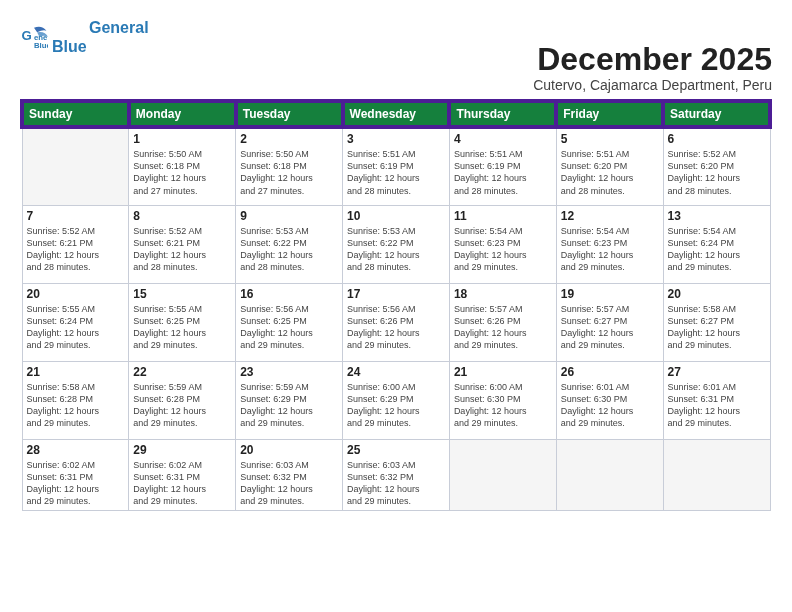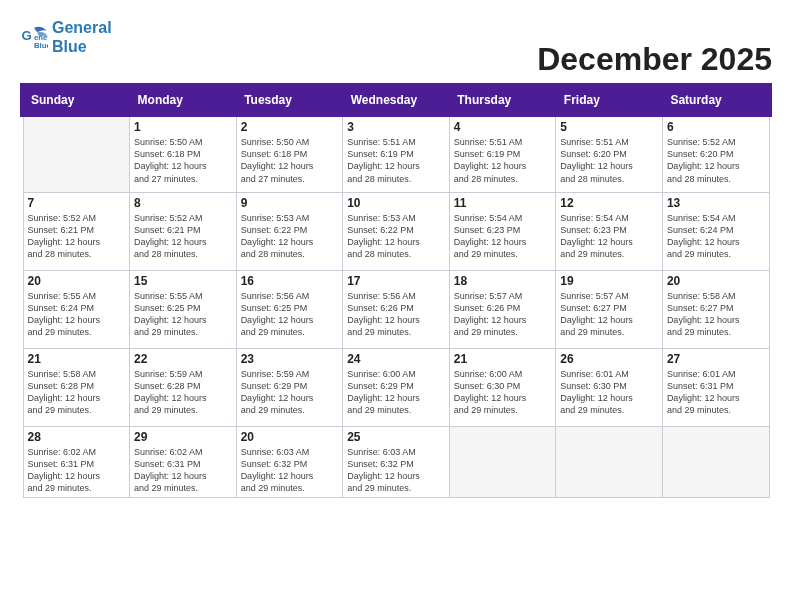--- a/index.html
+++ b/index.html
@@ -44,27 +44,27 @@
     .subtitle {
       font-size: 14px;
       color: #444;
     }
     .calendar {
       width: 100%;
       border-collapse: collapse;
       table-layout: fixed;
     }
     .calendar th {
-      background: #4c1d95;
+      background: #15803d;
       color: #fff;
       font-size: 12px;
       font-weight: bold;
       padding: 4px 5px;
       text-align: left;
-      border: 6px solid #4c1d95;
+      border: 4px solid #4c1d95;
     }
     .calendar td {
       border: 1px solid #c8cdd8;
       vertical-align: top;
       padding: 3px 4px;
       font-size: 9.5px;
       color: #333;
       height: 78px;
       background: #fff;
     }
@@ -97,26 +97,27 @@
         <rect x="0" y="0" width="36" height="36" fill="white"></rect>
 
         <text x="2" y="22" font-size="17" font-weight="bold" fill="#2a7ab5" font-family="Arial">G</text>
 
         <path d="M18 6 Q28 2 34 10 Q30 8 22 12 Z" fill="#3b6fb5"></path>
         <path d="M22 12 Q32 10 36 18 Q31 15 25 18 Z" fill="#6aa0d0"></path>
         <text x="18" y="22" font-size="10" font-weight="bold" fill="#2a7ab5" font-family="Arial">eneral</text>
         <text x="18" y="32" font-size="10" font-weight="bold" fill="#2a7ab5" font-family="Arial">Blue</text>
       </svg>
       <div style="display:flex;flex-direction:column;line-height:1.2;">
-        <span style="font-size:16px;font-weight:bold;color:#2a7ab5;">General</span>
+        <span style="font-size:16px;font-weight:bold;color:#2a7ab5;margin-left:37px;">General</span>
         <span style="font-size:16px;font-weight:bold;color:#2a7ab5;">Blue</span>
       </div>
     </div>
     <div class="title-block">
       <div class="month-title">December 2025</div>
+      <div class="subtitle">Cutervo, Cajamarca Department, Peru</div>
     </div>
   </div>
 
   <table class="calendar">
     <thead>
       <tr>
         <th>Sunday</th>
         <th>Monday</th>
         <th>Tuesday</th>
         <th>Wednesday</th>

